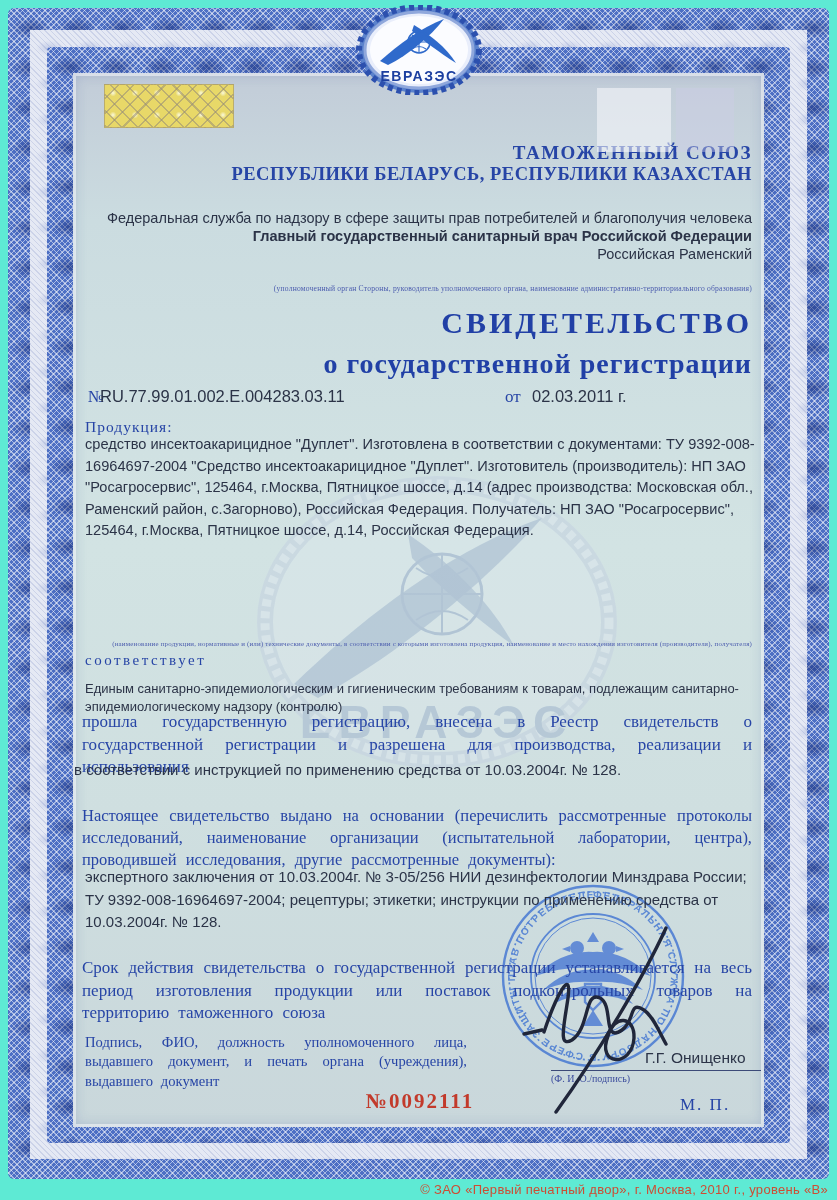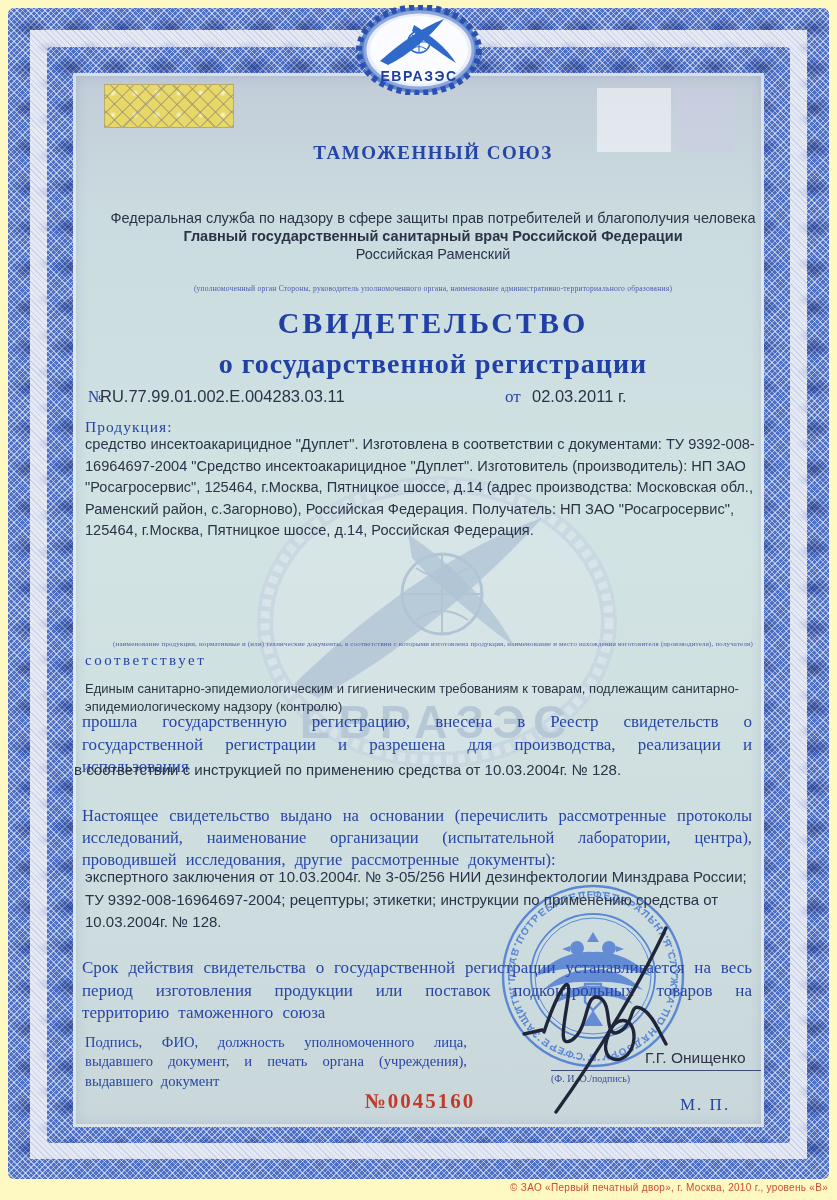--- a/index.html
+++ b/index.html
@@ -1,19 +1,19 @@
 <!DOCTYPE html>
 <html><head>
 <meta charset="utf-8">
 <style>
   * { margin:0; padding:0; box-sizing:border-box; }
   html,body { background:#e9e9e7; }
   .page {
     position:relative; width:837px; height:1200px; margin:0 auto;
-    background:#fef9c3; overflow:hidden;
+    background:#5eead4; overflow:hidden;
     font-family:"Liberation Serif","DejaVu Serif",serif;
   }
   
   .band { position:absolute; }
   .band-blue {
     background-color:#4d6fc4;
     background-image:
       radial-gradient(ellipse 30px 16px at center, rgba(20,42,118,.55), rgba(20,42,118,0) 65%),
       repeating-linear-gradient(45deg, rgba(255,255,255,.5) 0 1px, rgba(255,255,255,0) 1px 4px),
       repeating-linear-gradient(-45deg, rgba(255,255,255,.5) 0 1px, rgba(255,255,255,0) 1px 4px);
@@ -51,21 +51,21 @@
     background:rgba(205,205,232,.42); z-index:4; }
   
   .logo { position:absolute; left:356px; top:5px; width:126px; height:90px; z-index:6; }
   .watermark { position:absolute; left:246px; top:476px; width:382px; height:292px; opacity:.5; z-index:1; }
   .stamp { position:absolute; left:497px; top:880px; width:192px; height:192px; opacity:.8; z-index:2; }
   .signature { position:absolute; left:514px; top:912px; width:195px; height:205px; z-index:5; }
   
   .abs { position:absolute; z-index:3; }
   .blue  { color:#2745a6; }
   .dark  { color:#2b3347; font-family:"Liberation Sans","DejaVu Sans",sans-serif; }
-  .ctr { left:98px; width:670px; text-align:center; }
+  .ctr { left:82px; width:670px; text-align:right; }
   .header-l1 { top:142px; font-weight:bold; font-size:19px; letter-spacing:1.5px; }
   .header-l2 { top:164px; font-weight:bold; font-size:18.5px; letter-spacing:.5px; }
   .header-l3 { top:186px; font-weight:bold; font-size:18.5px; letter-spacing:.5px; }
   .agency1 { top:210px; font-size:14.5px; }
   .agency2 { top:228px; font-size:14.5px;font-weight:bold; }
   .agency3 { top:246px; font-size:14.5px; }
   .caption-small { font-size:7.6px; color:#4b5cae; letter-spacing:.2px; }
   .cap1 { top:284px; }
   .title-main { top:306px; font-weight:bold; font-size:30px; letter-spacing:3px; color:#2140a6; }
   .title-sub  { top:348px; font-weight:bold; font-size:28px; letter-spacing:1px; color:#2140a6; }
@@ -88,21 +88,21 @@
   .basis-filled { top:866px; left:85px; width:680px; font-size:15px; line-height:1.5; }
   .validity { top:957px; font-size:17px; }
   .sig-caption { top:1033px; left:85px; width:382px; font-size:14.6px; line-height:1.32;
                  text-align:justify; word-spacing:4px; color:#2745a6; }
   .signer { top:1049px; left:645px; font-size:15.5px; }
   .sig-line { top:1070px; left:551px; width:210px; border-top:1.5px solid #3c4a78; }
   .sig-line-cap { top:1073px; left:551px; width:210px; text-align:left; font-size:10px; color:#3b4c9d; }
   .serial { top:1089px; left:85px; width:670px; text-align:center; font-size:21px;
             letter-spacing:2px; font-weight:600; color:#c23a2b; }
   .mp { top:1095px; left:680px; font-size:17px; letter-spacing:2px; }
-  .copyright { top:1182px; left:0; width:828px; text-align:right; font-size:10px;
+  .copyright { top:1182px; left:0; width:828px; text-align:right; font-size:13px;
                color:#cd4d34; font-family:"Liberation Sans","DejaVu Sans",sans-serif; letter-spacing:.3px; }
 </style>
 </head>
 <body>
 
 <div class="page">
 
   <div class="band band-blue band-outer"></div>
   <div class="band band-light"></div>
   <div class="band band-blue band-inner"></div>
@@ -128,20 +128,21 @@
     <ellipse cx="191" cy="146" rx="172" ry="138" fill="rgba(230,238,246,.45)" stroke="#c3d0e0" stroke-width="16"></ellipse>
     <ellipse cx="191" cy="146" rx="172" ry="138" fill="none" stroke="#dde6ef" stroke-width="9" stroke-dasharray="7 5"></ellipse>
     <path d="M48 208 C118 140 208 72 296 42 C238 108 150 180 72 222 Z" fill="#8ea3c4" opacity=".75"></path>
     <path d="M162 58 C206 88 246 128 268 170 C232 144 192 110 166 82 Z" fill="#8ea3c4" opacity=".75"></path>
     <circle cx="196" cy="118" r="40" fill="none" stroke="#93a8c8" stroke-width="3"></circle>
     <path d="M156 118 h80 M196 78 v80 M170 92 q26 18 52 0 M170 144 q26 -18 52 0" stroke="#93a8c8" stroke-width="2" fill="none"></path>
     <text x="191" y="262" text-anchor="middle" font-family="Liberation Sans, sans-serif" font-size="46" font-weight="bold" fill="#9db1cc" letter-spacing="8">ЕВРАЗЭС</text>
   </svg>
 
   <div class="abs blue ctr header-l1">ТАМОЖЕННЫЙ СОЮЗ</div>
+  <div class="abs blue ctr header-l2">РЕСПУБЛИКИ БЕЛАРУСЬ, РЕСПУБЛИКИ КАЗАХСТАН</div>
   <div class="abs dark ctr agency1">Федеральная служба по надзору в сфере защиты прав потребителей и благополучия человека</div>
   <div class="abs dark ctr agency2">Главный государственный санитарный врач Российской Федерации</div>
   <div class="abs dark ctr agency3">Российская Раменский</div>
   <div class="abs ctr title-main">СВИДЕТЕЛЬСТВО</div>
 
   <div class="abs ctr caption-small cap1">(уполномоченный орган Стороны, руководитель уполномоченного органа, наименование административно-территориального образования)</div>
   <div class="abs ctr title-sub">о государственной регистрации</div>
 
   <div class="abs numrow">
     <span class="blue no-label">№</span>
@@ -187,21 +188,21 @@
       <path d="M96 130 l10 16 h-20 Z"></path>
     </g>
   </svg>
 
   <div class="abs para-serif validity">Срок действия свидетельства о государственной регистрации устанавливается на весь период изготовления продукции или поставок подконтрольных товаров на территорию таможенного союза</div>
 
   <div class="abs sig-caption">Подпись, ФИО, должность уполномоченного лица, выдавшего документ, и печать органа (учреждения), выдавшего документ</div>
   <div class="abs dark signer">Г.Г. Онищенко</div>
   <div class="abs sig-line"></div>
   <div class="abs sig-line-cap">(Ф. И. О./подпись)</div>
-  <div class="abs serial">№0045160</div>
+  <div class="abs serial">№0092111</div>
   <div class="abs blue mp">М. П.</div>
 
   <svg class="signature" viewBox="0 0 195 205">
     <g fill="none" stroke="#20263a" stroke-width="3.4" stroke-linecap="round">
       <path d="M30 120 C42 84 58 54 54 86 C50 114 44 136 58 128 C76 116 70 78 86 86 C100 93 88 132 108 118 C122 108 114 88 130 98 C140 105 146 122 152 132"></path>
       <path d="M94 124 C82 154 118 156 120 126 C121 104 100 102 94 124"></path>
       <path d="M152 16 C130 64 84 142 42 200"></path>
       <path d="M10 122 L28 118"></path>
     </g>
   </svg>

